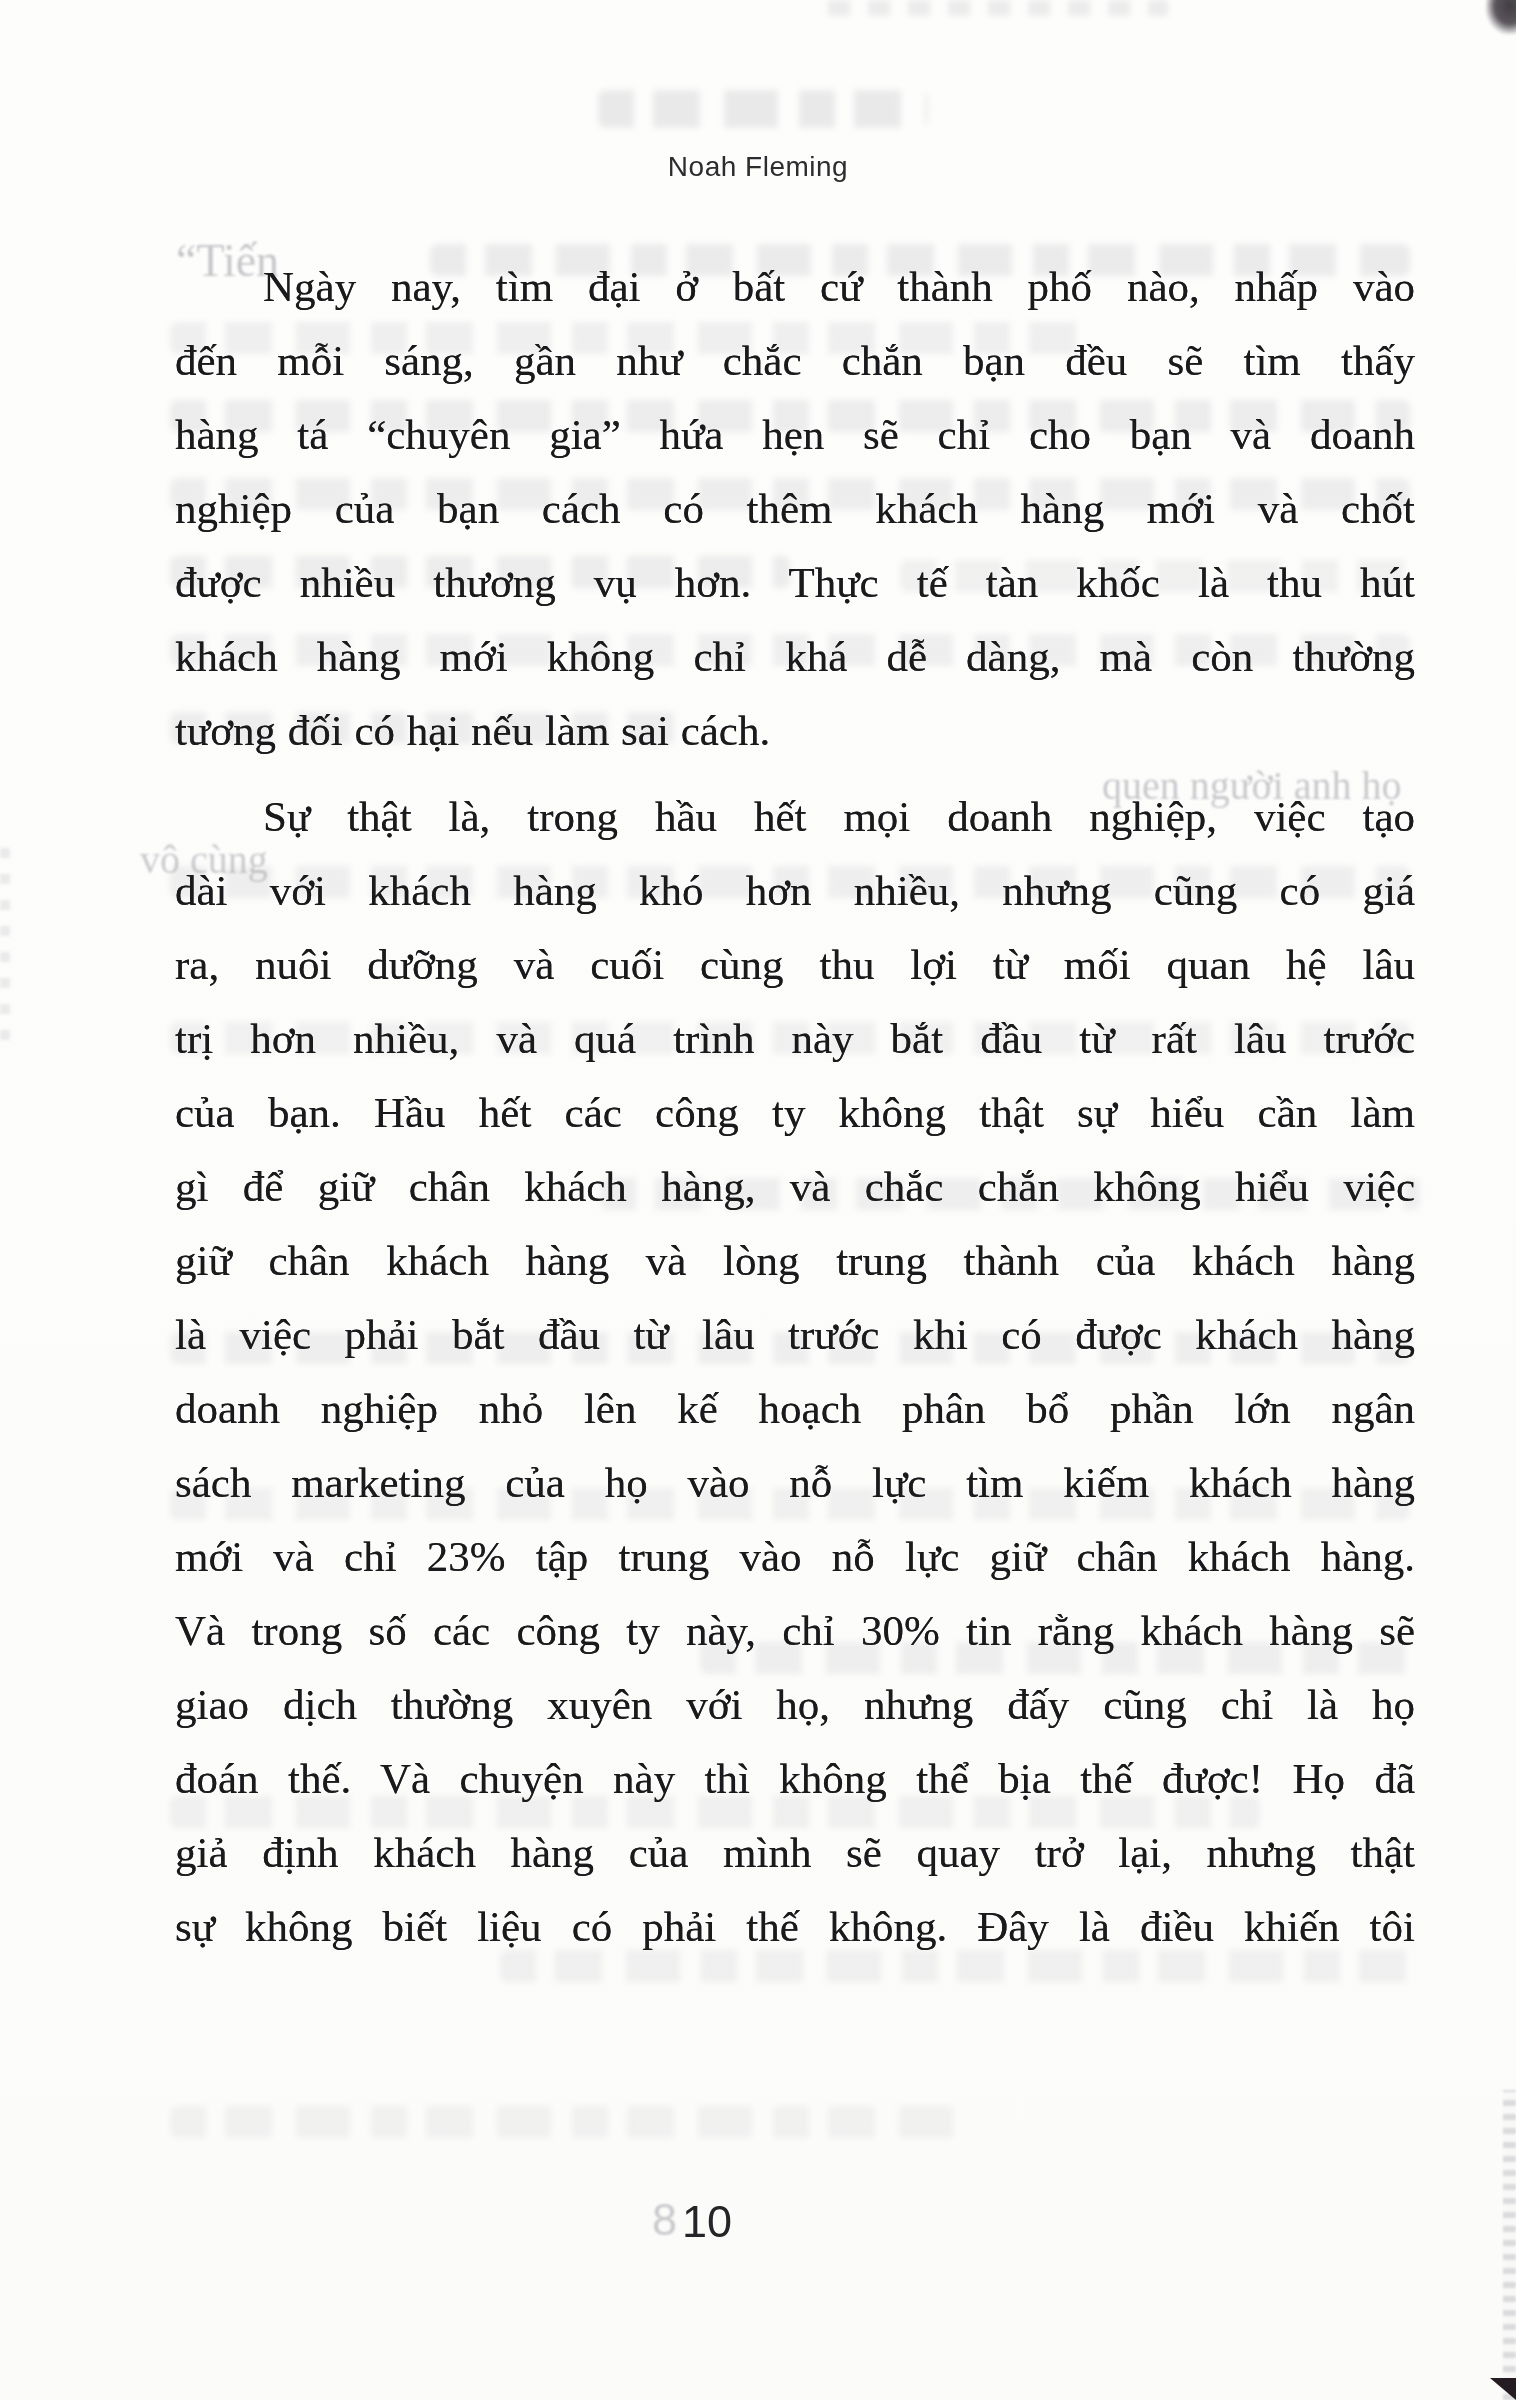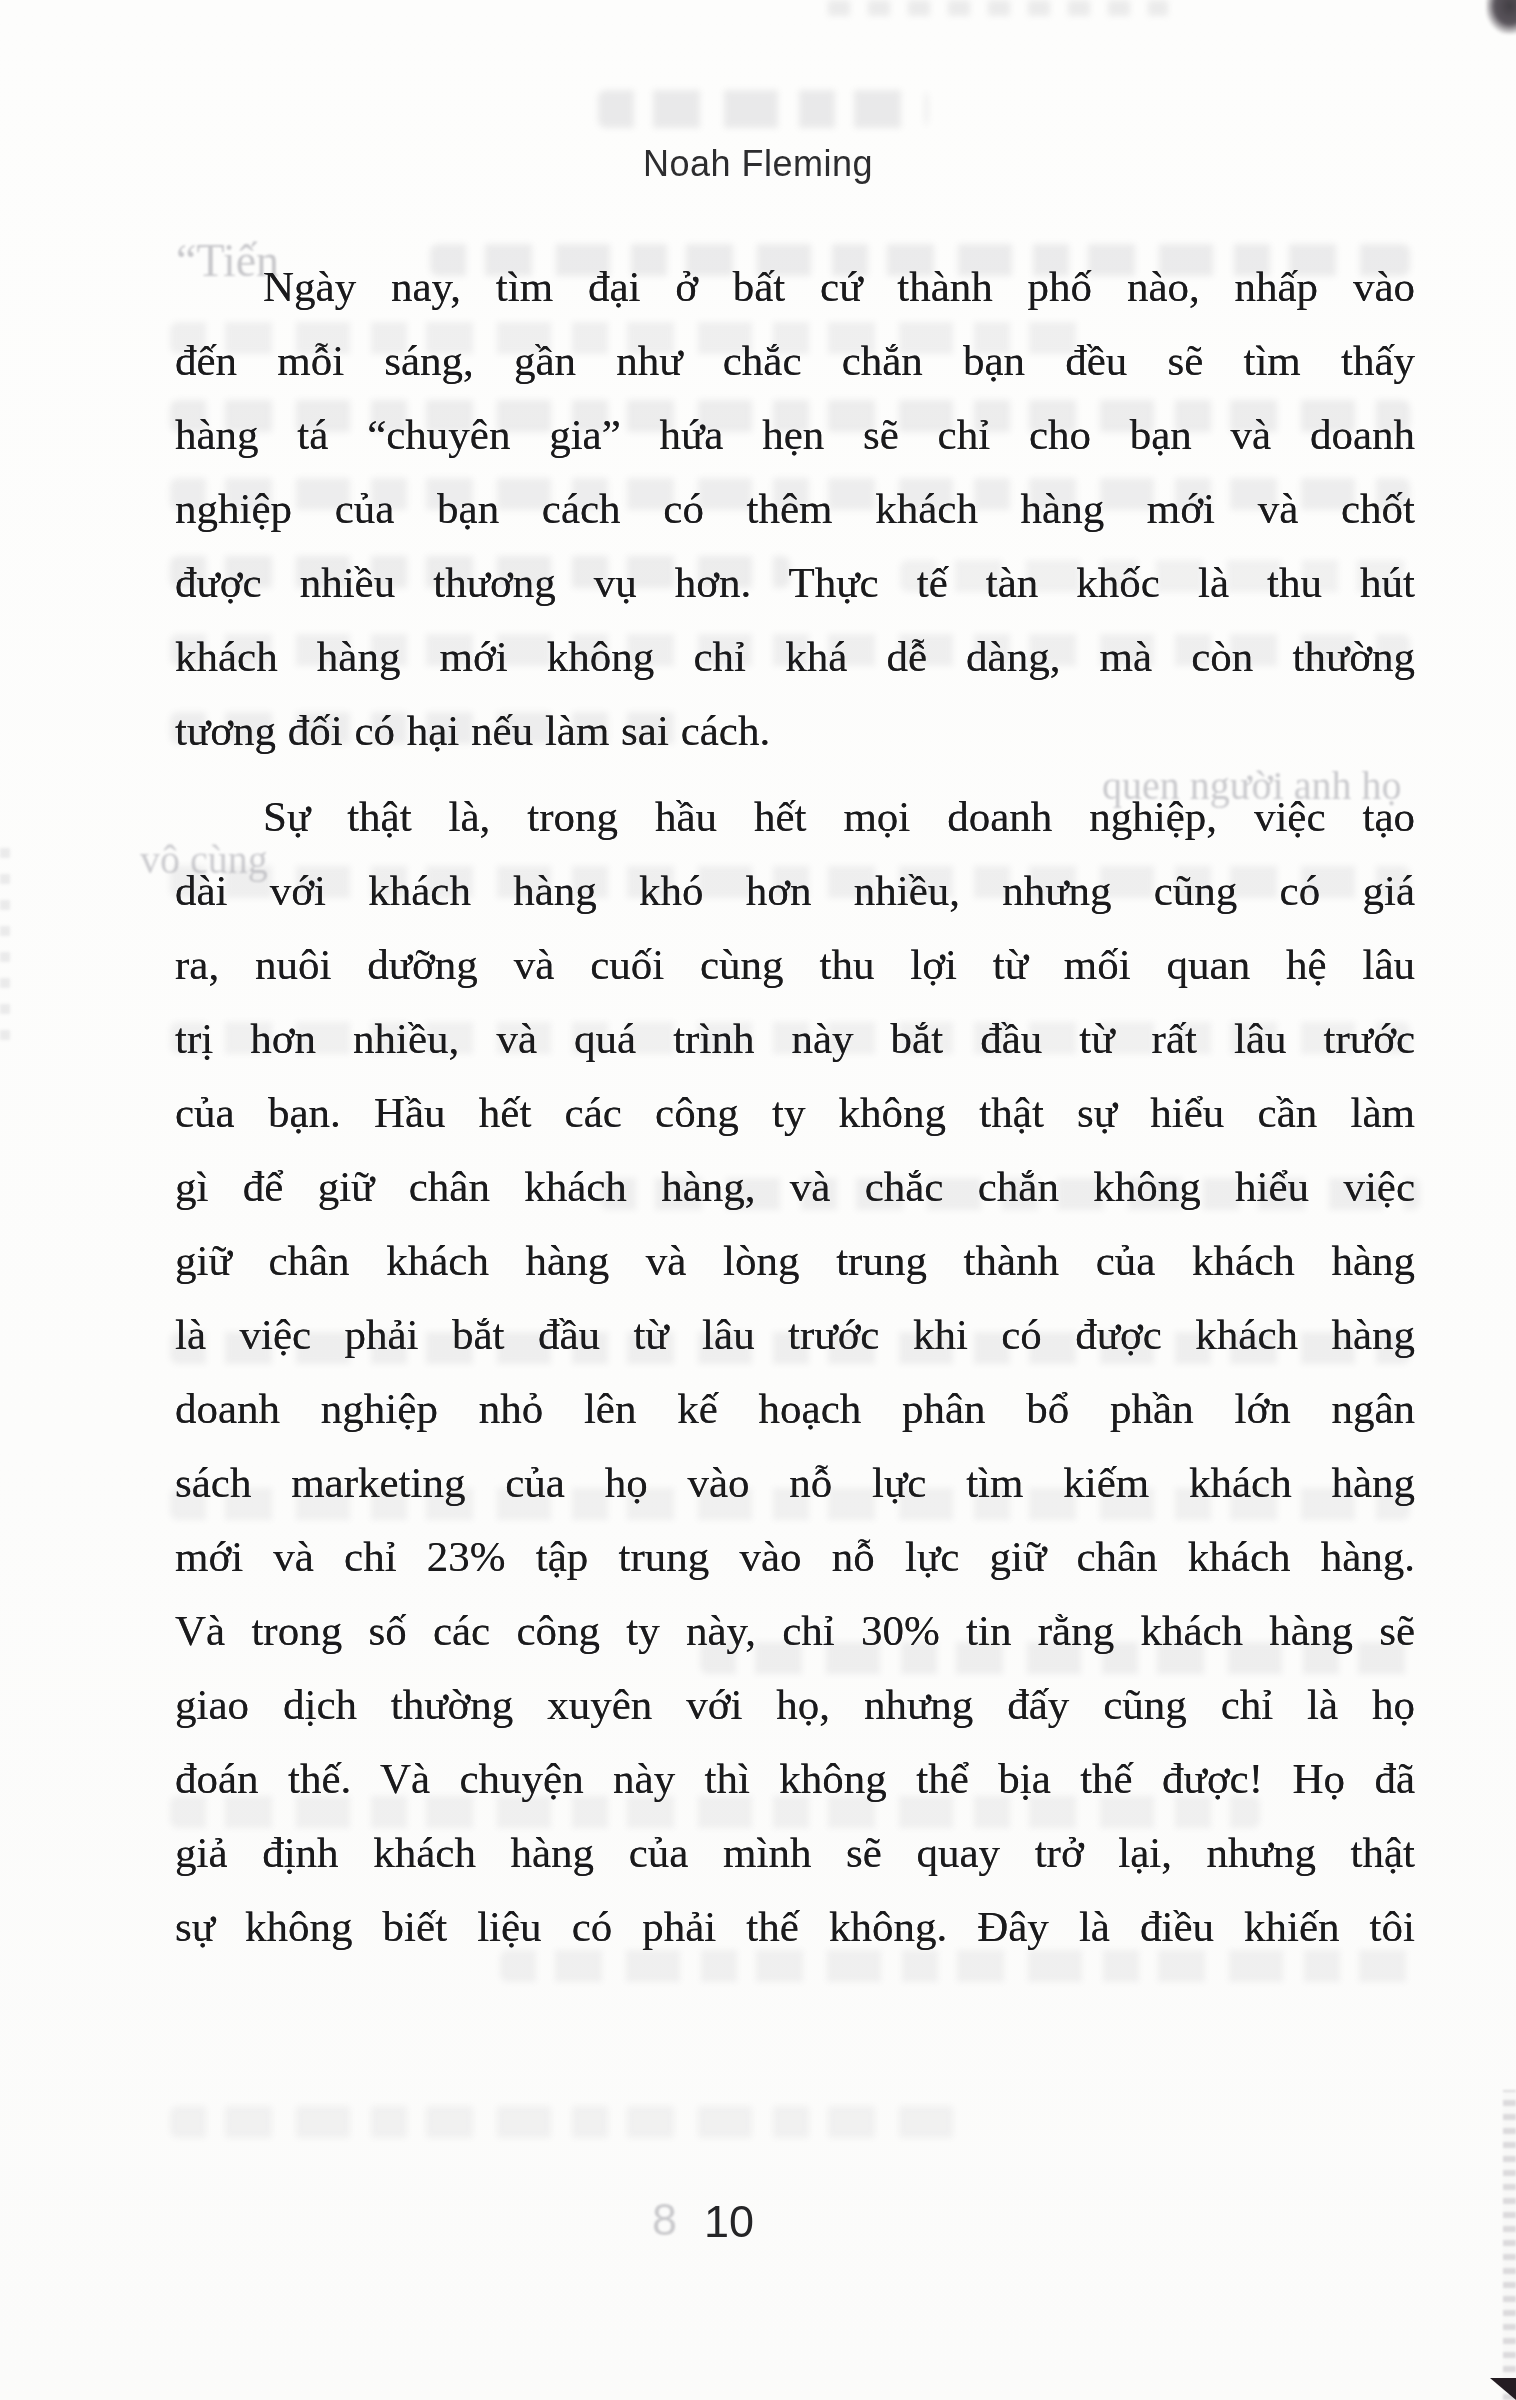--- a/index.html
+++ b/index.html
@@ -8,24 +8,24 @@
     width: 1516px;
     height: 2400px;
     background: linear-gradient(180deg, #fdfdfc 0%, #fcfcfb 60%, #fbfbfa 100%);
     overflow: hidden;
     font-family: "Liberation Serif", "DejaVu Serif", serif;
   }
 
   
   .header {
     position: absolute;
-    top: 143px; left: 0; width: 1516px;
+    top: 151px; left: 0; width: 1516px;
     text-align: center;
     font-family: "Liberation Sans", "DejaVu Sans", sans-serif;
-    font-size: 36px;
+    font-size: 28px;
     color: #2d2d2f;
     letter-spacing: 0.5px;
   }
 
   
   .text-block {
     position: absolute;
     left: 163px; top: 238px; width: 1264px;
     font-size: 43px;
     line-height: 74px;
@@ -41,21 +41,21 @@
     text-justify: inter-word;
     overflow: hidden;
     word-spacing: 1px;
   }
   .line.indent { text-indent: 88px; }
   .line.flush-last { text-align-last: left; }
 
   
   .page-number {
     position: absolute;
-    top: 2196px; left: 679px; width: 100px;
+    top: 2196px; left: 657px; width: 100px;
     text-align: center;
     font-family: "Liberation Sans", "DejaVu Sans", sans-serif;
     font-size: 45px;
     color: #252527;
   }
 
   
   .ghost-bar {
     position: absolute;
     height: 32px;

